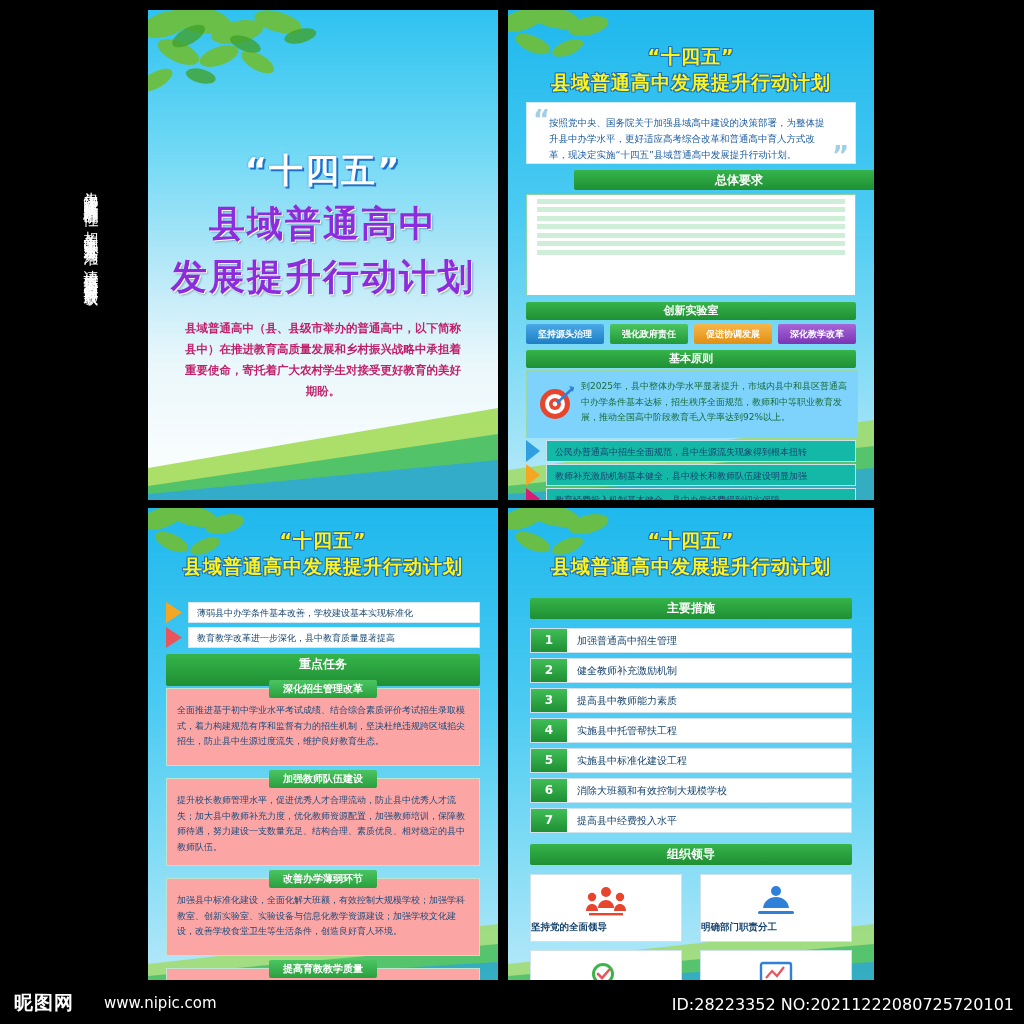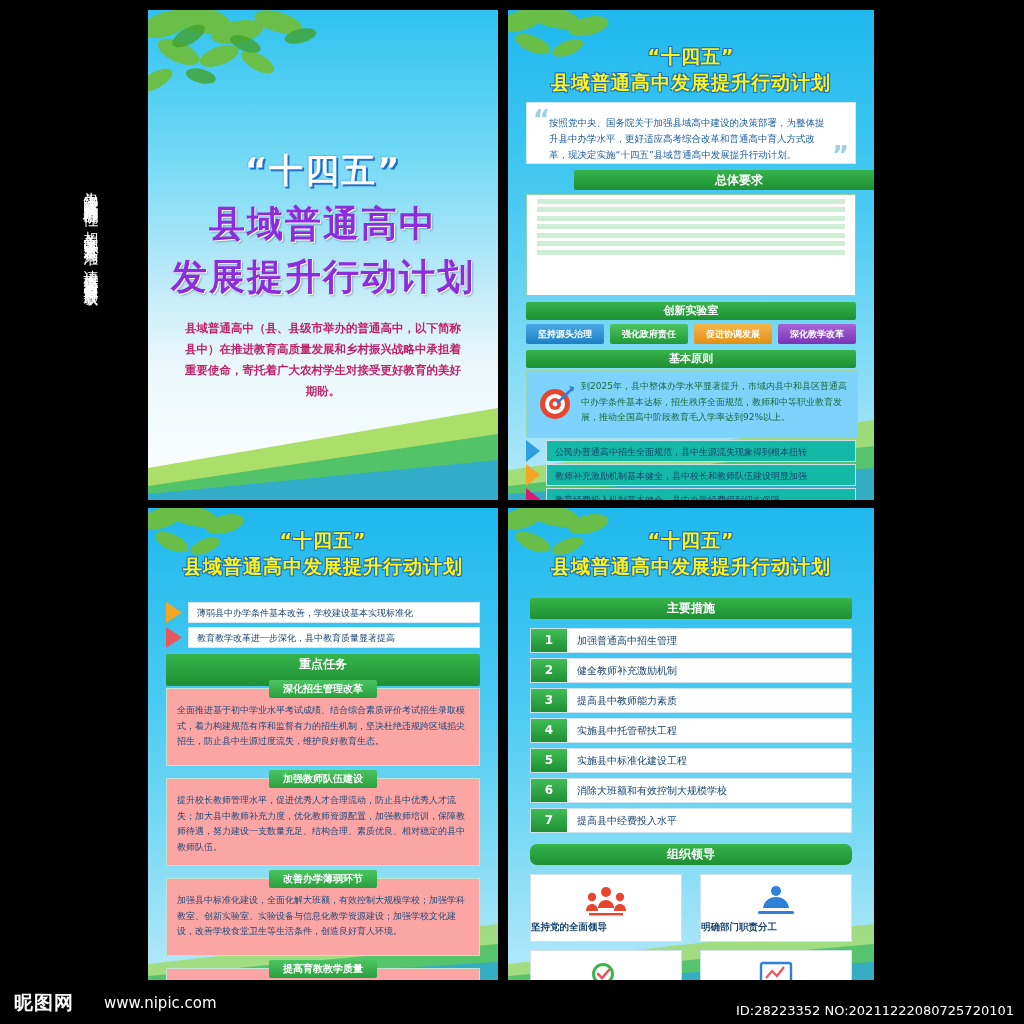--- a/index.html
+++ b/index.html
@@ -14,21 +14,21 @@
     white-space:pre-wrap;
   }
 
   
   .footer{
     position:absolute;left:0;bottom:0;width:1024px;height:44px;background:#000;
     color:#fff;
   }
   .footer-logo{position:absolute;left:14px;top:10px;font-size:19px;font-weight:bold;color:#fff;letter-spacing:1px;}
   .footer-url{position:absolute;left:104px;top:14px;font-size:15px;color:#fff;}
-  .footer-id{position:absolute;right:10px;top:15px;font-size:13px;color:#fff;margin-top:8px;}
+  .footer-id{position:absolute;right:10px;top:15px;font-size:16px;color:#fff;}
 
   
   .panel{position:absolute;overflow:hidden;background:#16b4e8;}
   .p1{left:148px;top:10px;width:350px;height:490px;}
   .p2{left:508px;top:10px;width:366px;height:490px;}
   .p3{left:148px;top:508px;width:350px;height:480px;}
   .p4{left:508px;top:508px;width:366px;height:480px;}
 
   .sky{position:absolute;inset:0;background:linear-gradient(180deg,#2ec2f0 0%,#6ed8f5 28%,#bdeaf8 55%,#eaf7fb 72%,#ffffff 100%);}
   .sky2{position:absolute;inset:0;background:linear-gradient(180deg,#1fb8ed 0%,#49caf2 40%,#7fdbf5 70%,#b9e9f9 100%);}
@@ -337,21 +337,21 @@
     </div>
     <div class="num-row" style="top:270px;">
       <div class="num-badge">6</div>
       <div class="num-txt">消除大班额和有效控制大规模学校</div>
     </div>
     <div class="num-row" style="top:300px;">
       <div class="num-badge">7</div>
       <div class="num-txt">提高县中经费投入水平</div>
     </div>
 
-    <div class="green-bar" style="position:absolute;left:22px;top:336px;width:322px;height:21px;line-height:21px;font-size:12px;border-radius:7px;">组织领导</div>
+    <div class="green-bar" style="position:absolute;left:22px;top:336px;width:322px;height:21px;line-height:21px;font-size:12px;">组织领导</div>
 
     <div class="org-cell" style="left:22px;top:366px;">
       <svg class="org-ico" viewBox="0 0 42 34">
         <circle cx="21" cy="8" r="5" fill="#e8452f"></circle>
         <path d="M13 24c0-5 4-8 8-8s8 3 8 8z" fill="#e8452f"></path>
         <circle cx="7" cy="13" r="4.2" fill="#e8452f"></circle>
         <path d="M1 27c0-4.4 3-7 6-7s6 2.6 6 7z" fill="#e8452f"></path>
         <circle cx="35" cy="13" r="4.2" fill="#e8452f"></circle>
         <path d="M29 27c0-4.4 3-7 6-7s6 2.6 6 7z" fill="#e8452f"></path>
         <rect x="4" y="29" width="34" height="2.4" fill="#e8452f"></rect>

